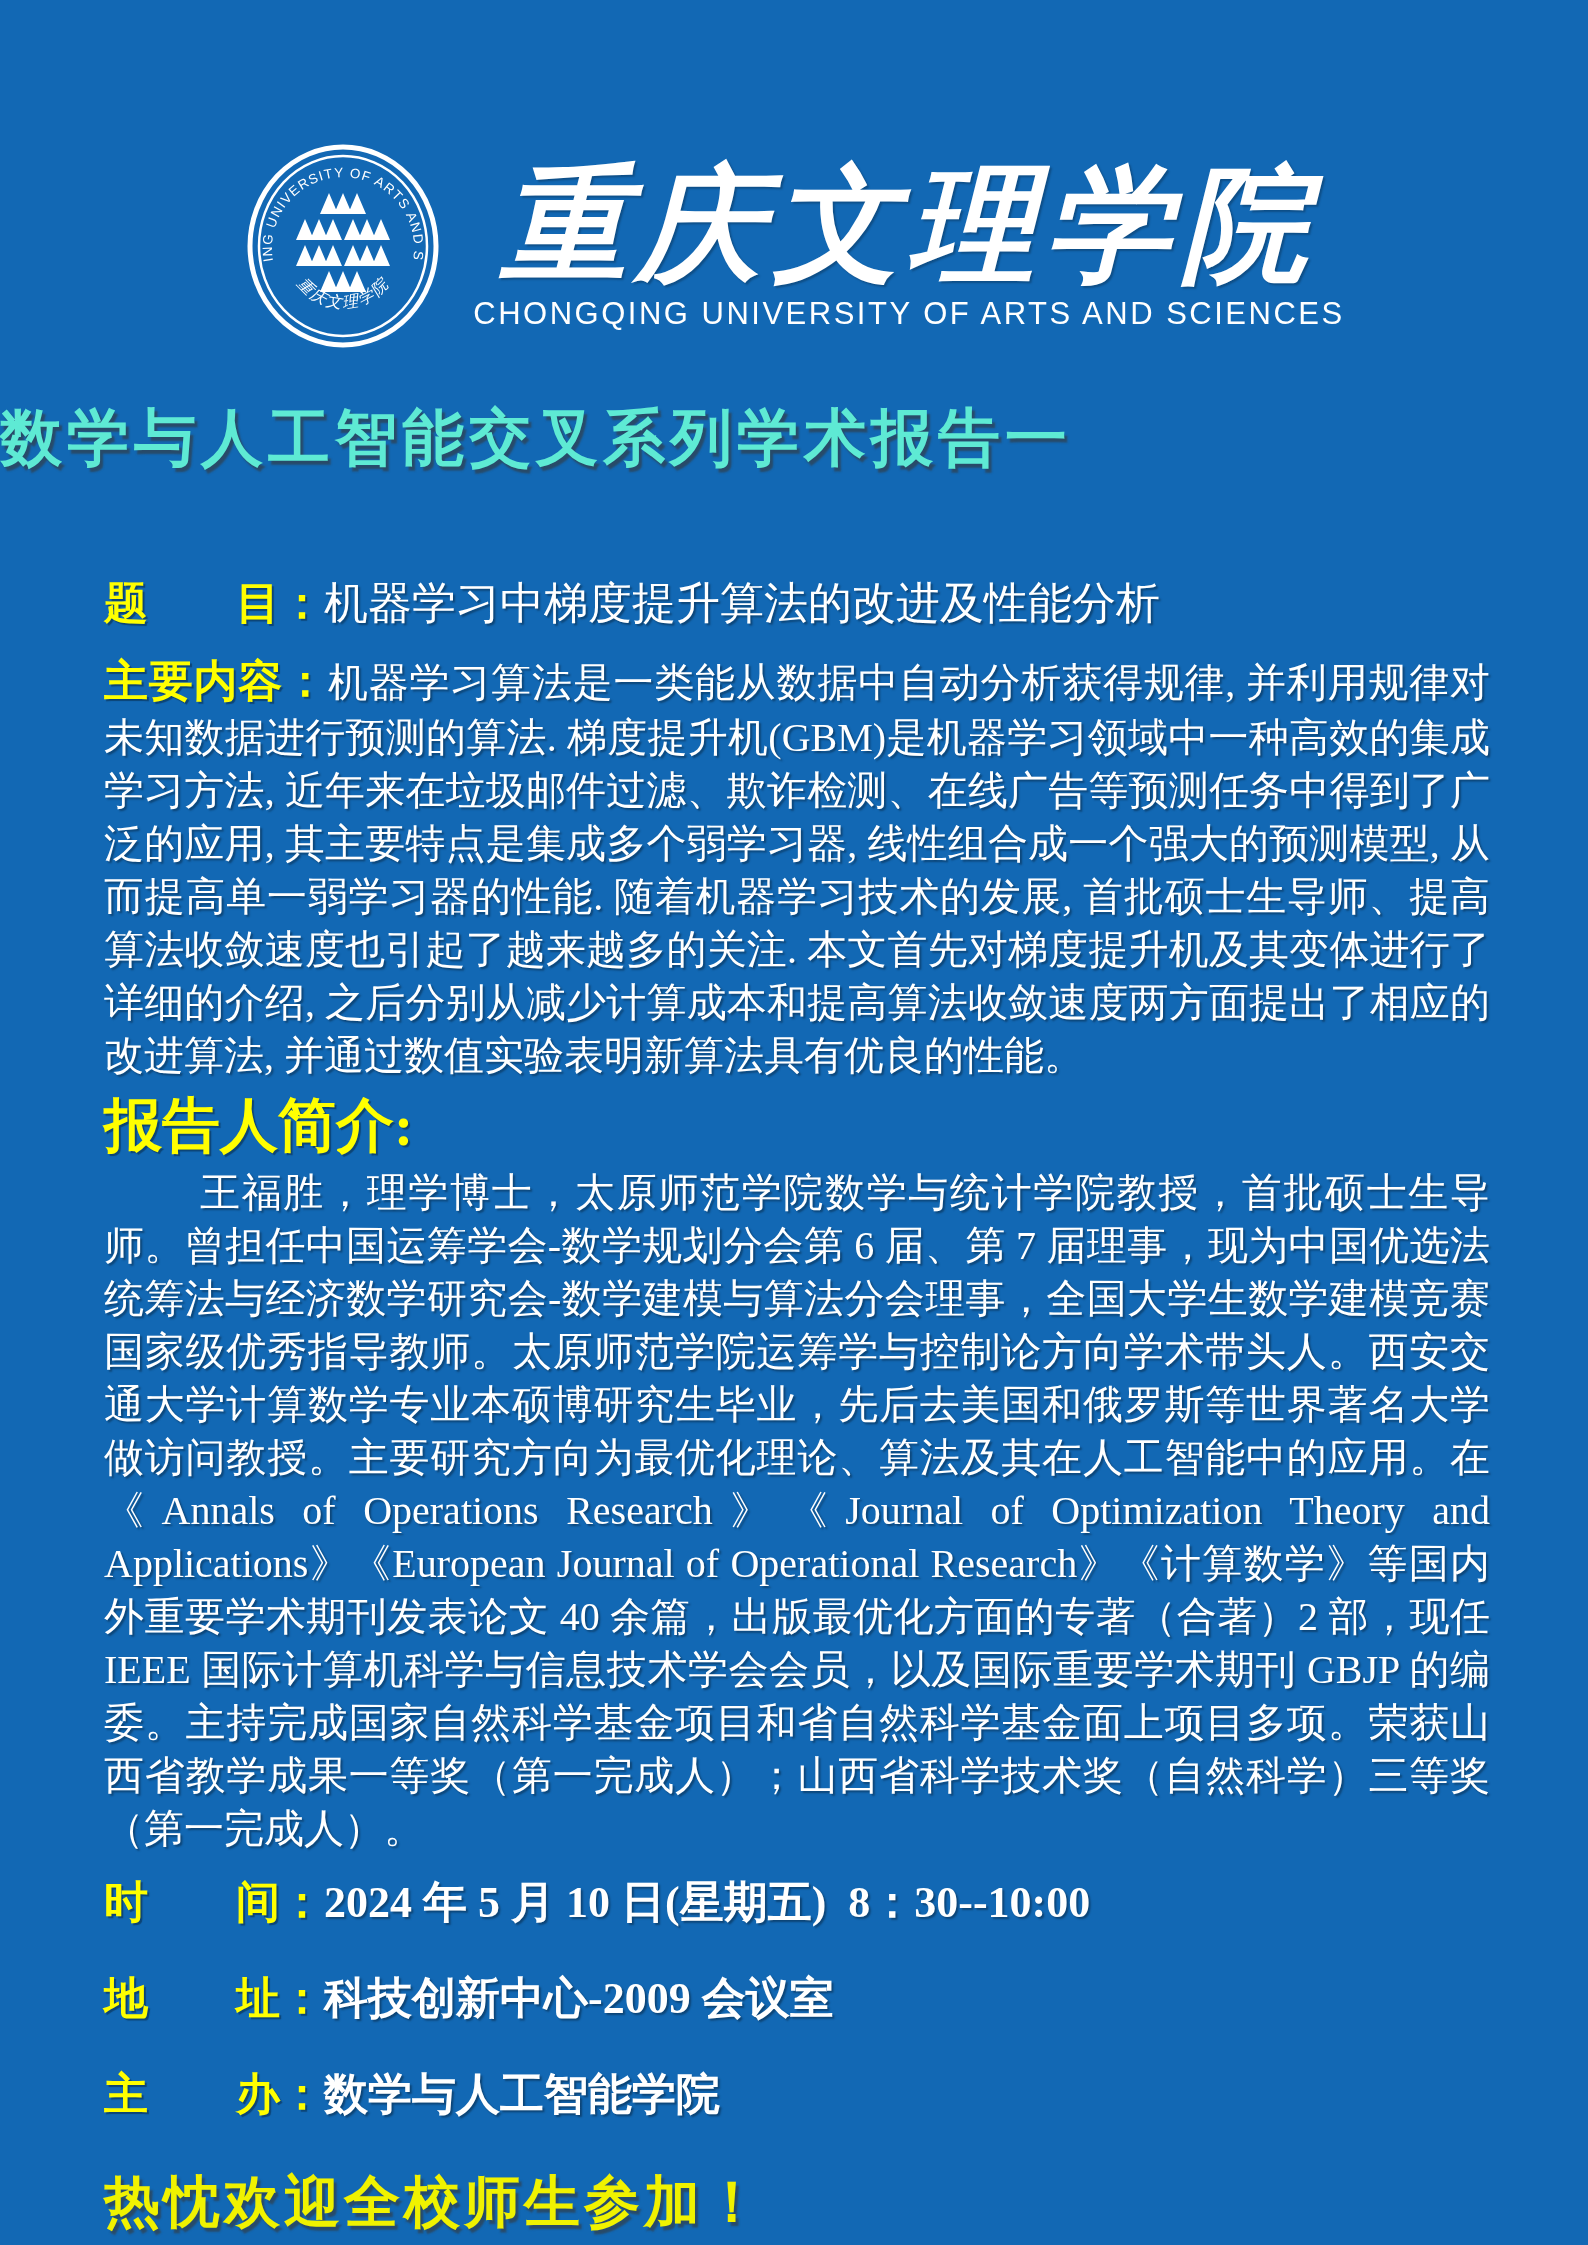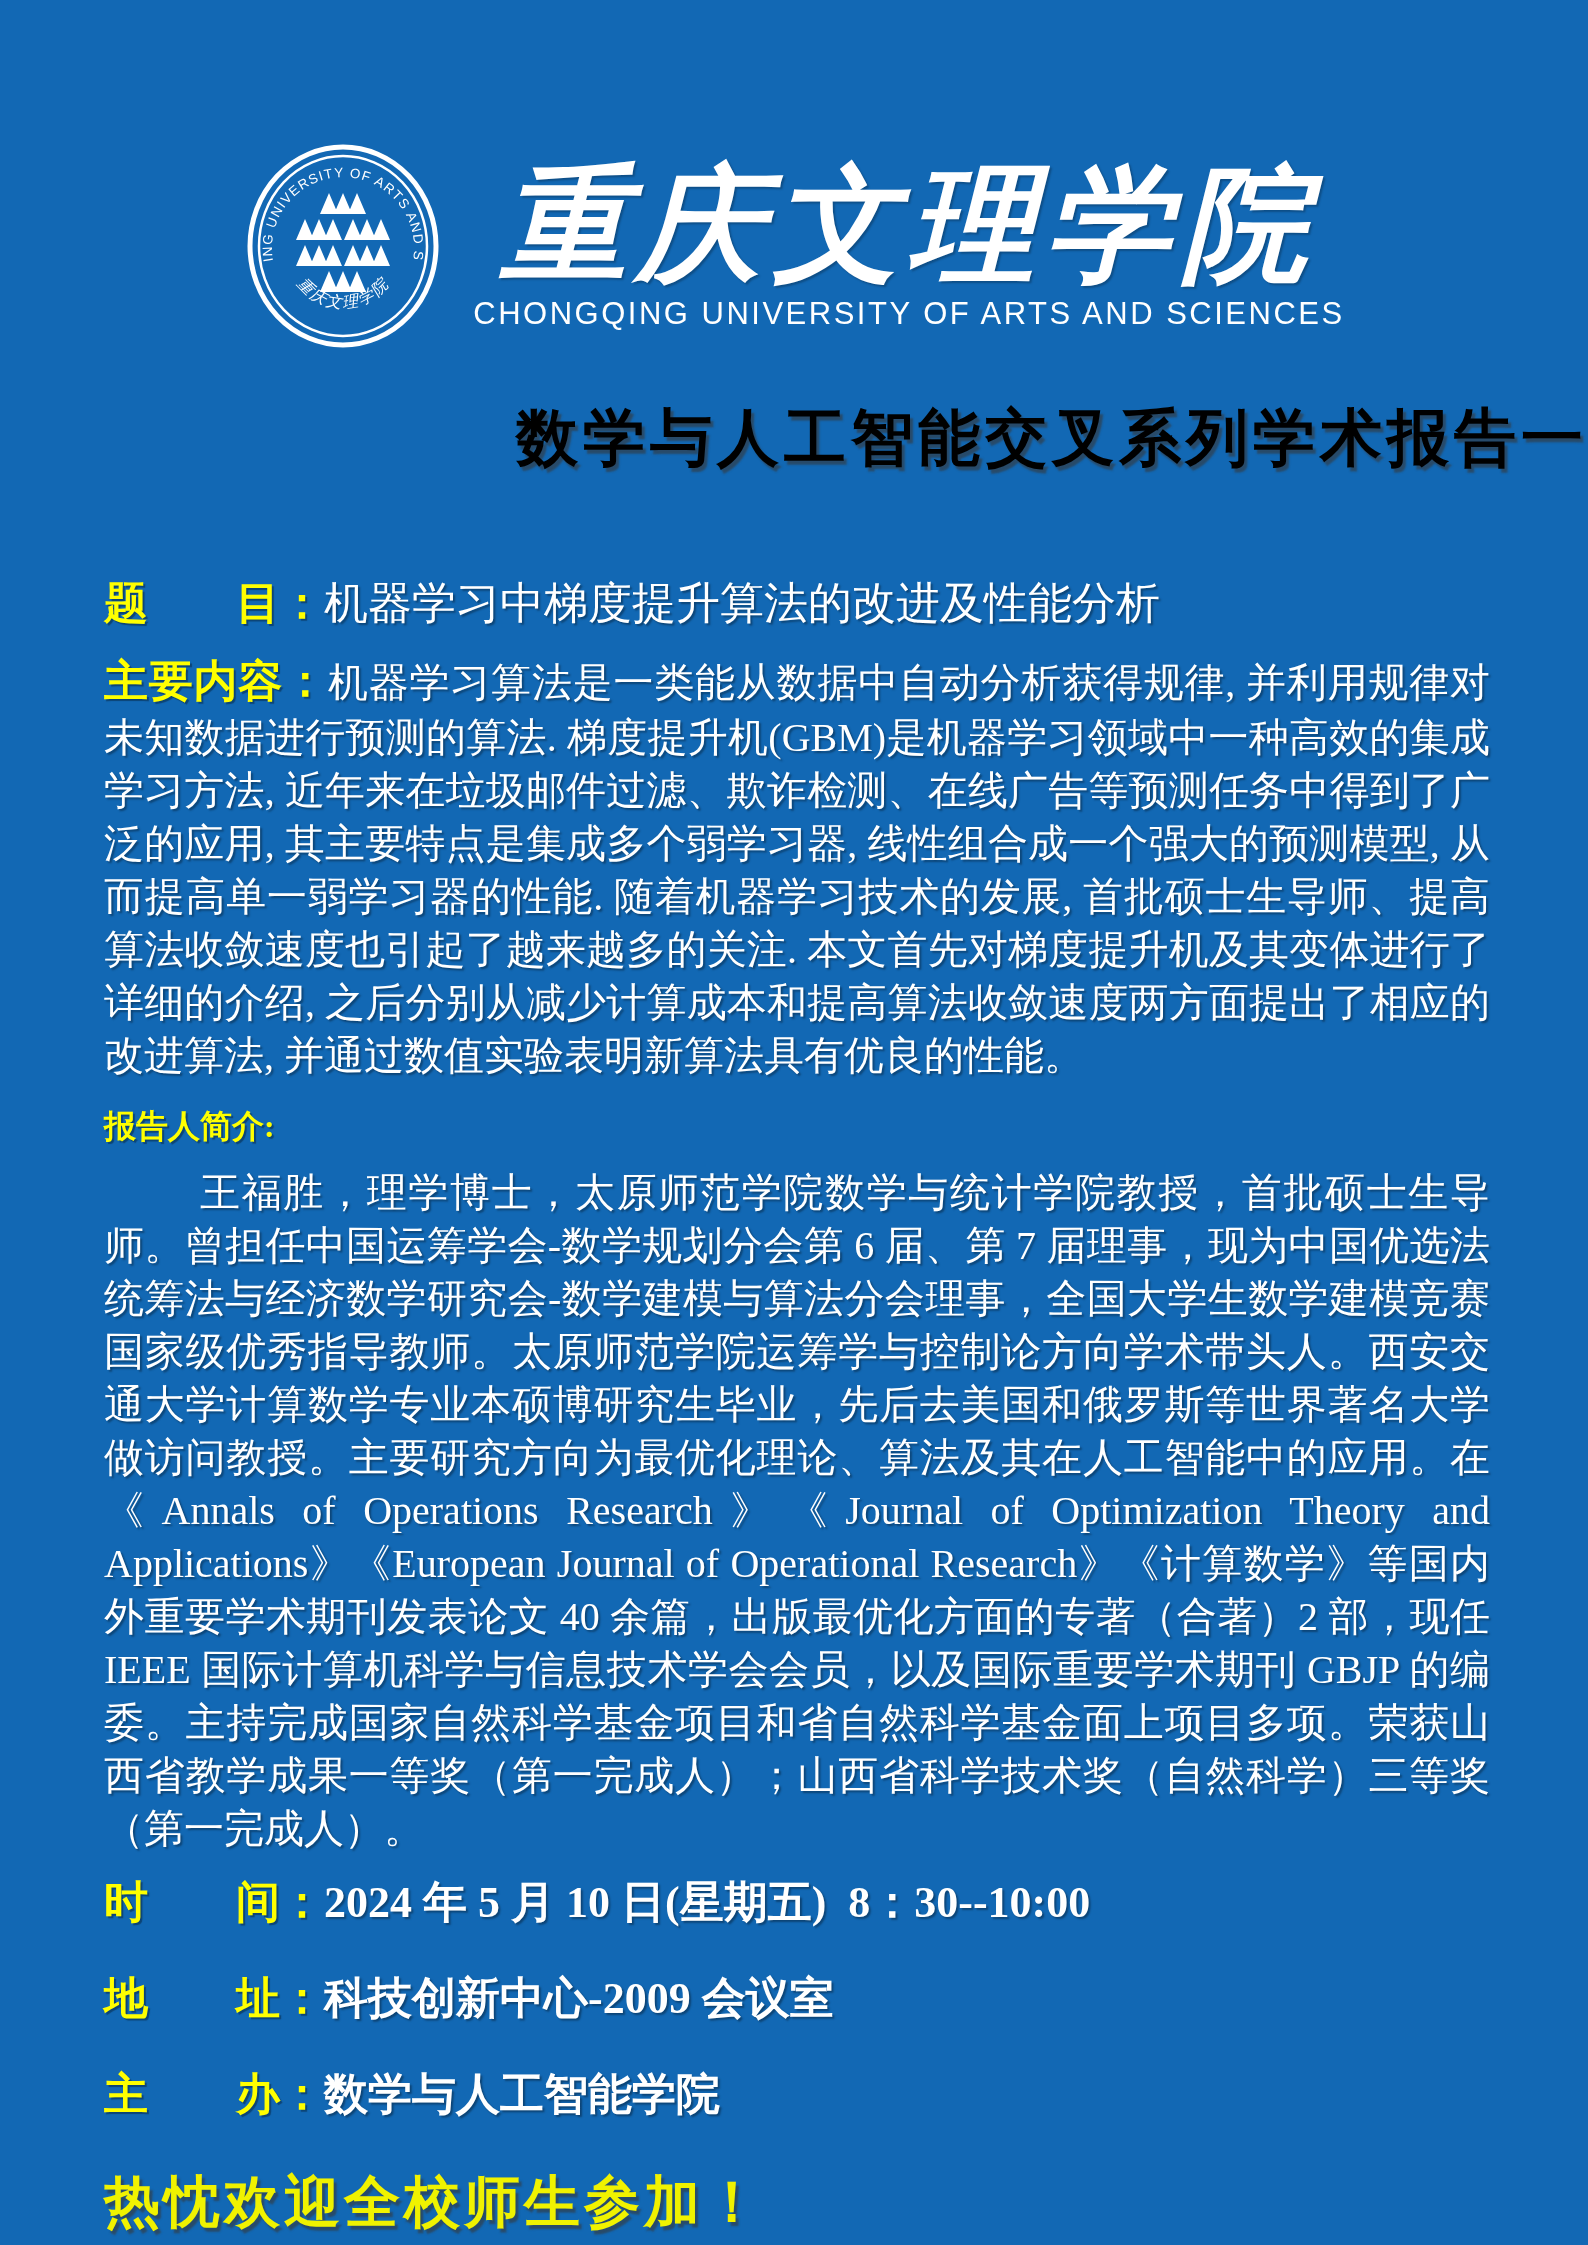--- a/index.html
+++ b/index.html
@@ -26,23 +26,23 @@
   }
   .uni-en {
     margin-top:4px; font-size:31px; color:#ffffff;
     letter-spacing:2.5px; white-space:nowrap;
     font-family:"Liberation Sans","DejaVu Sans",sans-serif;
   }
 
   
   .series-title {
     position:absolute; top:396px; left:0; width:100%;
-    text-align:right;
+    text-align:left;
     font-size:62px; font-weight:bold; letter-spacing:5px;
-    color:#000000;
+    color:#5eead4;
     text-shadow:3px 4px 2px rgba(55,55,55,0.6);
     white-space:nowrap;
   }
 
   
   .content { position:absolute; left:104px; top:576px; width:1386px; }
 
   .lbl {
     color:#ffff00; font-weight:bold; white-space:pre-wrap;
     text-shadow:2px 2px 1px rgba(0,0,0,0.35);
@@ -57,21 +57,21 @@
   .para {
     font-size:40px; line-height:53px; margin:0;
     text-align:justify; color:#ffffff;
     text-shadow:2px 2px 2px rgba(0,0,0,0.35);
     white-space:pre-wrap;
   }
   .para .lbl { font-size:44px;font-family:Liberation Mono, monospace; }
 
   .speaker-heading {
     margin:16px 0 12px 0;
-    font-size:32px; line-height:56px;
+    font-size:58px; line-height:56px;
   }
   .bio { text-indent:2.4em; }
 
   .meta-row { margin-top:22px; font-size:44px; line-height:52px; white-space:nowrap; }
   .meta-row .val { font-weight:bold; }
 
   .welcome {
     margin-top:18px;
     text-align:left;
     font-size:56px; font-weight:bold; letter-spacing:4px;

